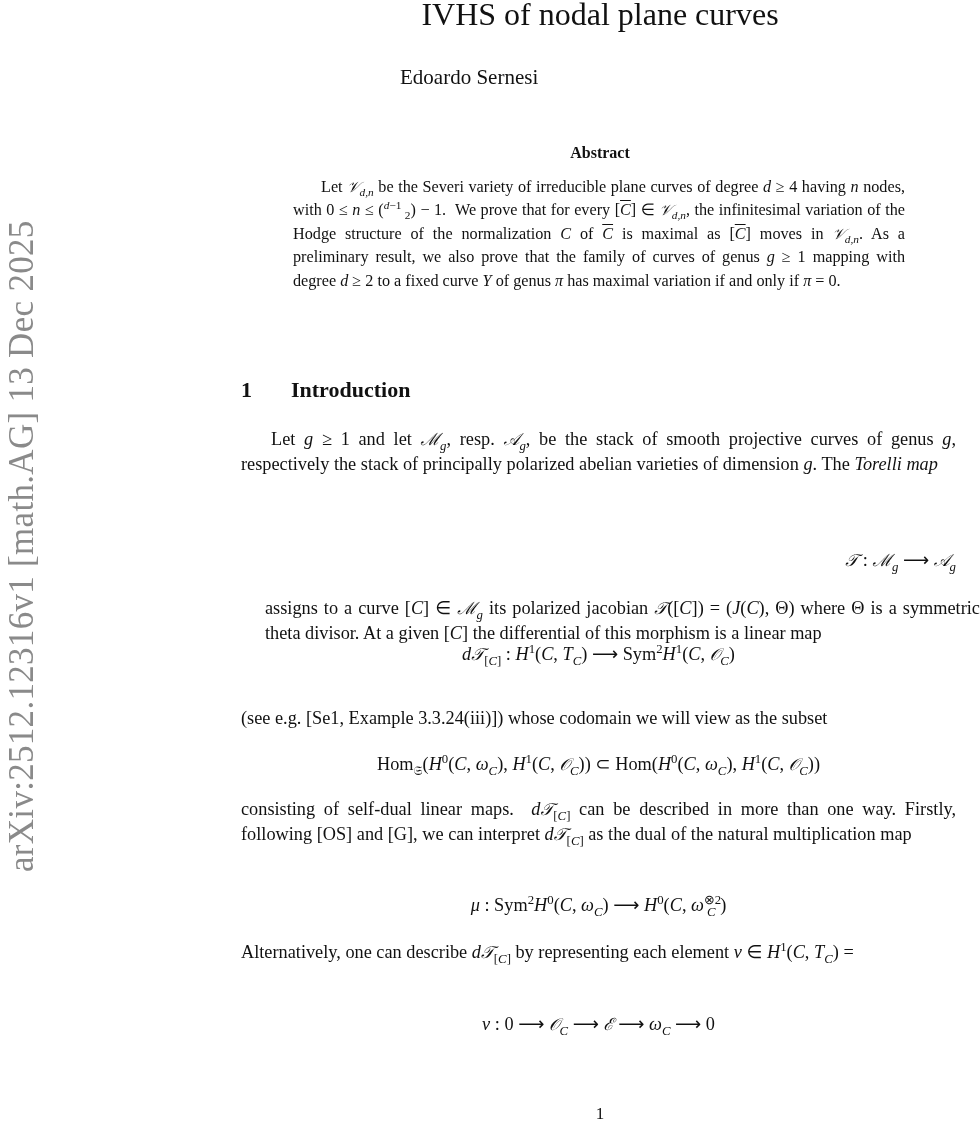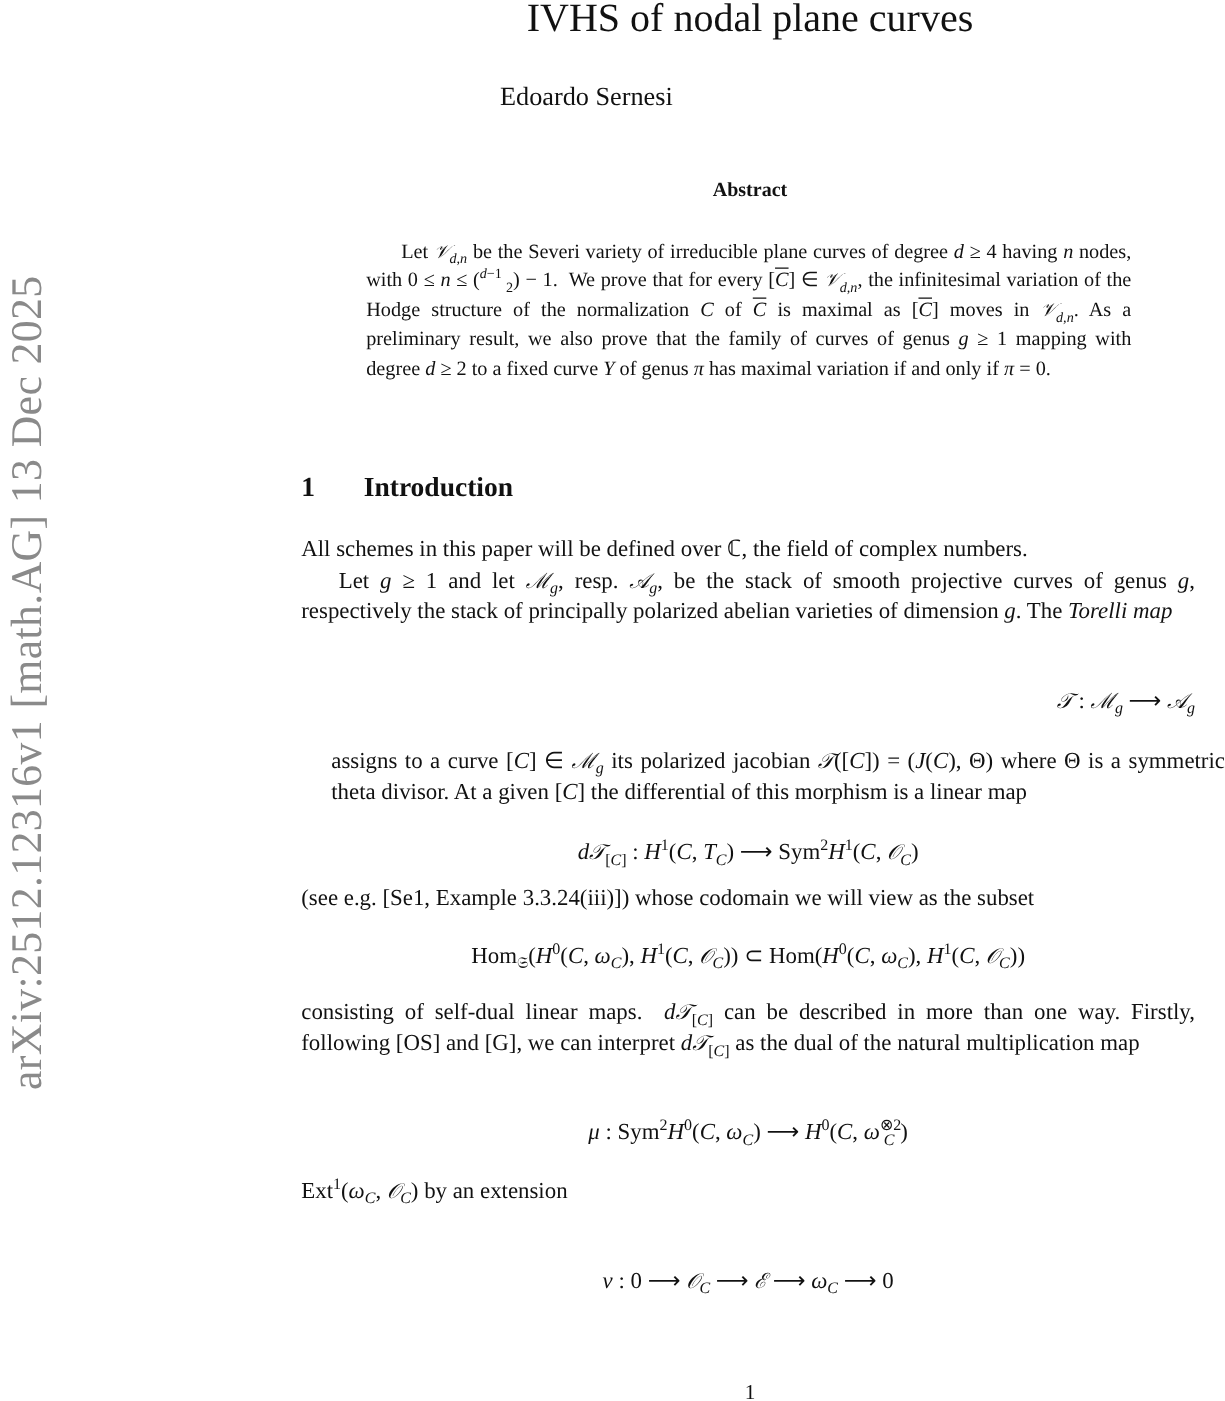--- a/index.html
+++ b/index.html
@@ -9,21 +9,21 @@
   .arxiv span { position:absolute; left:0; top:780px; transform-origin:0 0; transform:rotate(-90deg);
                 white-space:nowrap; font-family:"Liberation Serif",serif; font-size:35px; color:#8a8a8a;
                 letter-spacing:0.3px; line-height:40px; }
   .title { position:absolute; left:300px; width:600px; top:-6px; text-align:center;
            font-family:"Liberation Serif",serif; font-size:32px; line-height:40px; }
   .author { position:absolute; left:400px; width:400px; top:64px; 
             font-family:"Liberation Serif",serif; font-size:21px; line-height:26px; }
   .abs-head { position:absolute; left:500px; width:200px; top:143px; text-align:center;
               font-family:"Liberation Serif",serif; font-weight:bold; font-size:16px; line-height:20px; }
   .abs-body { position:absolute; left:293px; width:612px; top:176px;
-              font-family:"Liberation Serif",serif; font-size:16.2px; line-height:23.4px; text-align:justify;margin-top:14px; }
+              font-family:"Liberation Serif",serif; font-size:16.2px; line-height:23.4px; text-align:justify; }
   .abs-body p { margin:0; text-indent:28px; }
   .sec { position:absolute; left:241px; top:374px; font-family:"Liberation Serif",serif;
          font-weight:bold; font-size:22px; line-height:32px; }
   .sec .num { display:inline-block; width:50px; }
   .body { position:absolute; left:241px; width:715px; font-family:"Liberation Serif",serif;
           font-size:18.3px; line-height:24.6px; text-align:justify; }
   .body p { margin:0; }
   .indent { text-indent:30px; }
   .eq { position:absolute; left:241px; width:715px; text-align:center;
         font-family:"Liberation Serif",serif; font-size:18.3px; line-height:24px; }
@@ -47,53 +47,52 @@
 <div class="abs-head">Abstract</div>
 <div class="abs-body">
   <p>Let <span class="cal">𝒱</span><sub><i>d,n</i></sub> be the Severi variety of irreducible plane curves of degree <i>d</i> ≥ 4 having <i>n</i> nodes, with 0 ≤ <i>n</i> ≤ (<sup><i>d</i>−1</sup><sub>&nbsp;2</sub>) − 1.&nbsp; We prove that for every [<i class="ov">C</i>] ∈ <span class="cal">𝒱</span><sub><i>d,n</i></sub>, the infinitesimal variation of the Hodge structure of the normalization <i>C</i> of <i class="ov">C</i> is maximal as [<i class="ov">C</i>] moves in <span class="cal">𝒱</span><sub><i>d,n</i></sub>. As a preliminary result, we also prove that the family of curves of genus <i>g</i> ≥ 1 mapping with degree <i>d</i> ≥ 2 to a fixed curve <i>Y</i> of genus <i>π</i> has maximal variation if and only if <i>π</i> = 0.</p>
 </div>
 
 <div class="sec">
   <span class="num">1</span><span>Introduction</span>
 </div>
 
 <div class="body" style="top:427px;">
-  <p>All schemes in this paper will be defined over ℂ, the field of complex numbers.</p>
   <p class="indent">Let <i>g</i> ≥ 1 and let <span class="cal">ℳ</span><sub><i>g</i></sub>, resp. <span class="cal">𝒜</span><sub><i>g</i></sub>, be the stack of smooth projective curves of genus <i>g</i>, respectively the stack of principally polarized abelian varieties of dimension <i>g</i>. The <i>Torelli map</i></p>
 </div>
 
 <div class="eq" style="top:548px;text-align:right;">
   <span class="cal">𝒯</span> : <span class="cal">ℳ</span><sub><i>g</i></sub> ⟶ <span class="cal">𝒜</span><sub><i>g</i></sub>
 </div>
 
 <div class="body" style="top:596px;margin-left:24px;">
   <p>assigns to a curve [<i>C</i>] ∈ <span class="cal">ℳ</span><sub><i>g</i></sub> its polarized jacobian <span class="cal">𝒯</span>([<i>C</i>]) = (<i>J</i>(<i>C</i>), Θ) where Θ is a symmetric theta divisor. At a given [<i>C</i>] the differential of this morphism is a linear map</p>
 </div>
 
-<div class="eq" style="top:669px;">
+<div class="eq" style="top:642px;">
   <i>d</i><span class="cal">𝒯</span><sub>[<i>C</i>]</sub> : <i>H</i><sup>1</sup>(<i>C</i>, <i>T</i><sub><i>C</i></sub>) ⟶ Sym<sup>2</sup><i>H</i><sup>1</sup>(<i>C</i>, <span class="cal">𝒪</span><sub><i>C</i></sub>)
 </div>
 
 <div class="body" style="top:706px;">
   <p>(see e.g. [Se1, Example 3.3.24(iii)]) whose codomain we will view as the subset</p>
 </div>
 
 <div class="eq" style="top:752px;">
   Hom<sub>𝔖</sub>(<i>H</i><sup>0</sup>(<i>C</i>, <i>ω</i><sub><i>C</i></sub>), <i>H</i><sup>1</sup>(<i>C</i>, <span class="cal">𝒪</span><sub><i>C</i></sub>)) ⊂ Hom(<i>H</i><sup>0</sup>(<i>C</i>, <i>ω</i><sub><i>C</i></sub>), <i>H</i><sup>1</sup>(<i>C</i>, <span class="cal">𝒪</span><sub><i>C</i></sub>))
 </div>
 
 <div class="body" style="top:797px;">
   <p>consisting of self-dual linear maps.&nbsp; <i>d</i><span class="cal">𝒯</span><sub>[<i>C</i>]</sub> can be described in more than one way. Firstly, following [OS] and [G], we can interpret <i>d</i><span class="cal">𝒯</span><sub>[<i>C</i>]</sub> as the dual of the natural multiplication map</p>
 </div>
 
 <div class="eq" style="top:893px;">
   <i>μ</i> : Sym<sup>2</sup><i>H</i><sup>0</sup>(<i>C</i>, <i>ω</i><sub><i>C</i></sub>) ⟶ <i>H</i><sup>0</sup>(<i>C</i>, <i>ω</i><sup>⊗2</sup><sub style="margin-left:-14px;"><i>C</i></sub>&nbsp;)
 </div>
 
 <div class="body" style="top:940px;">
-  <p>Ext<sup>1</sup>(<i>ω</i><sub><i>C</i></sub>, <span class="cal">𝒪</span><sub><i>C</i></sub>) by an extension</p>
+  <p style="text-align:left; white-space:nowrap;">Alternatively, one can describe <i>d</i><span class="cal">𝒯</span><sub>[<i>C</i>]</sub> by representing each element <i>v</i> ∈ <i>H</i><sup>1</sup>(<i>C</i>, <i>T</i><sub><i>C</i></sub>) =</p>
 </div>
 
 <div class="eq" style="top:1012px;">
   <i>v</i> : 0 ⟶ <span class="cal">𝒪</span><sub><i>C</i></sub> ⟶ <span class="cal">ℰ</span> ⟶ <i>ω</i><sub><i>C</i></sub> ⟶ 0
 </div>
 
 <div class="pagenum">1</div>
 
 </body></html>

